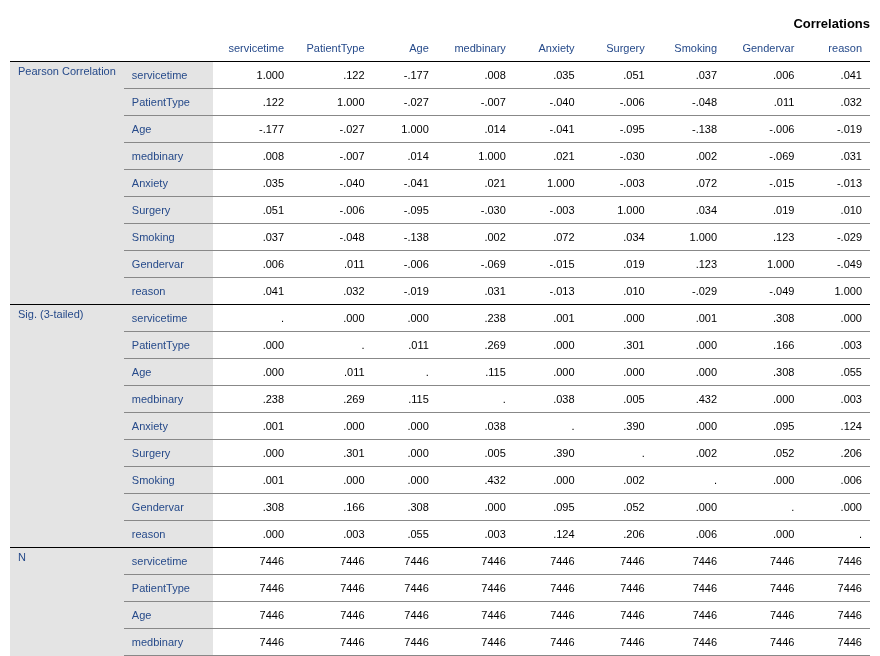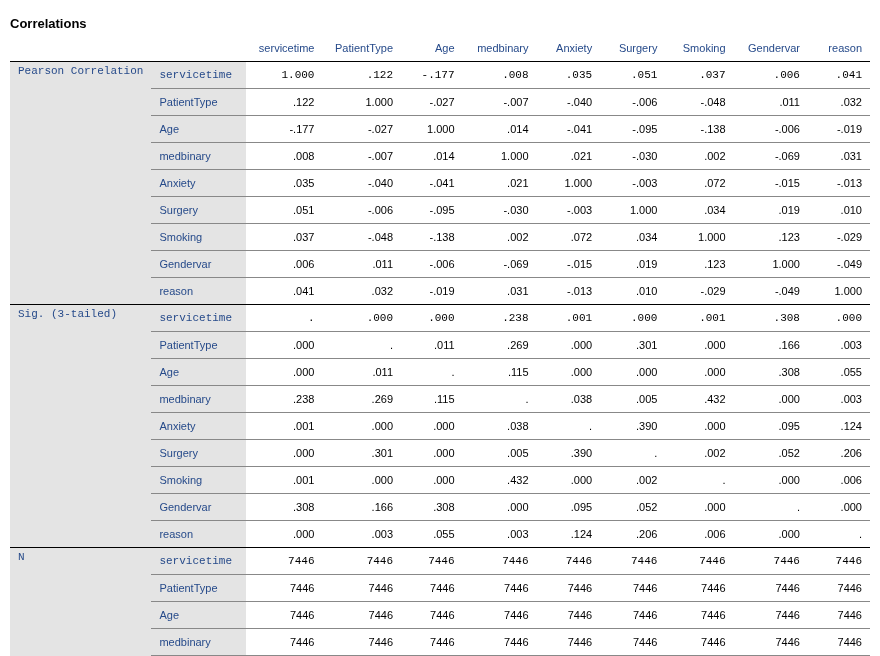--- a/index.html
+++ b/index.html
@@ -4,21 +4,21 @@
 <style>
   body {
     margin: 0;
     padding: 10px;
     font-family: Arial, Helvetica, sans-serif;
     font-size: 11px;
     background: #fff;
     color: #000;
   }
   .title {
-    text-align: left;
+    text-align: right;
     font-weight: bold;
     font-size: 13px;
     padding: 6px 0 4px 0;
   }
   table {
     border-collapse: collapse;
     width: 860px;
   }
   th, td {
     padding: 3px 8px;
@@ -48,21 +48,20 @@
     border-top: 1px solid #888;
     width: 90px;
   }
   td.val {
     text-align: right;
     border-top: 1px solid #888;
     width: 72px;
   }
   tr.first-of-section td {
     border-top: 1px solid #000;
-    font-family: Liberation Mono, monospace;
   }
   .top-border-heavy {
     border-top: 1px solid #000 !important;
   }
 </style>
 </head>
 <body>
 
 <div class="title">Correlations</div>
 

